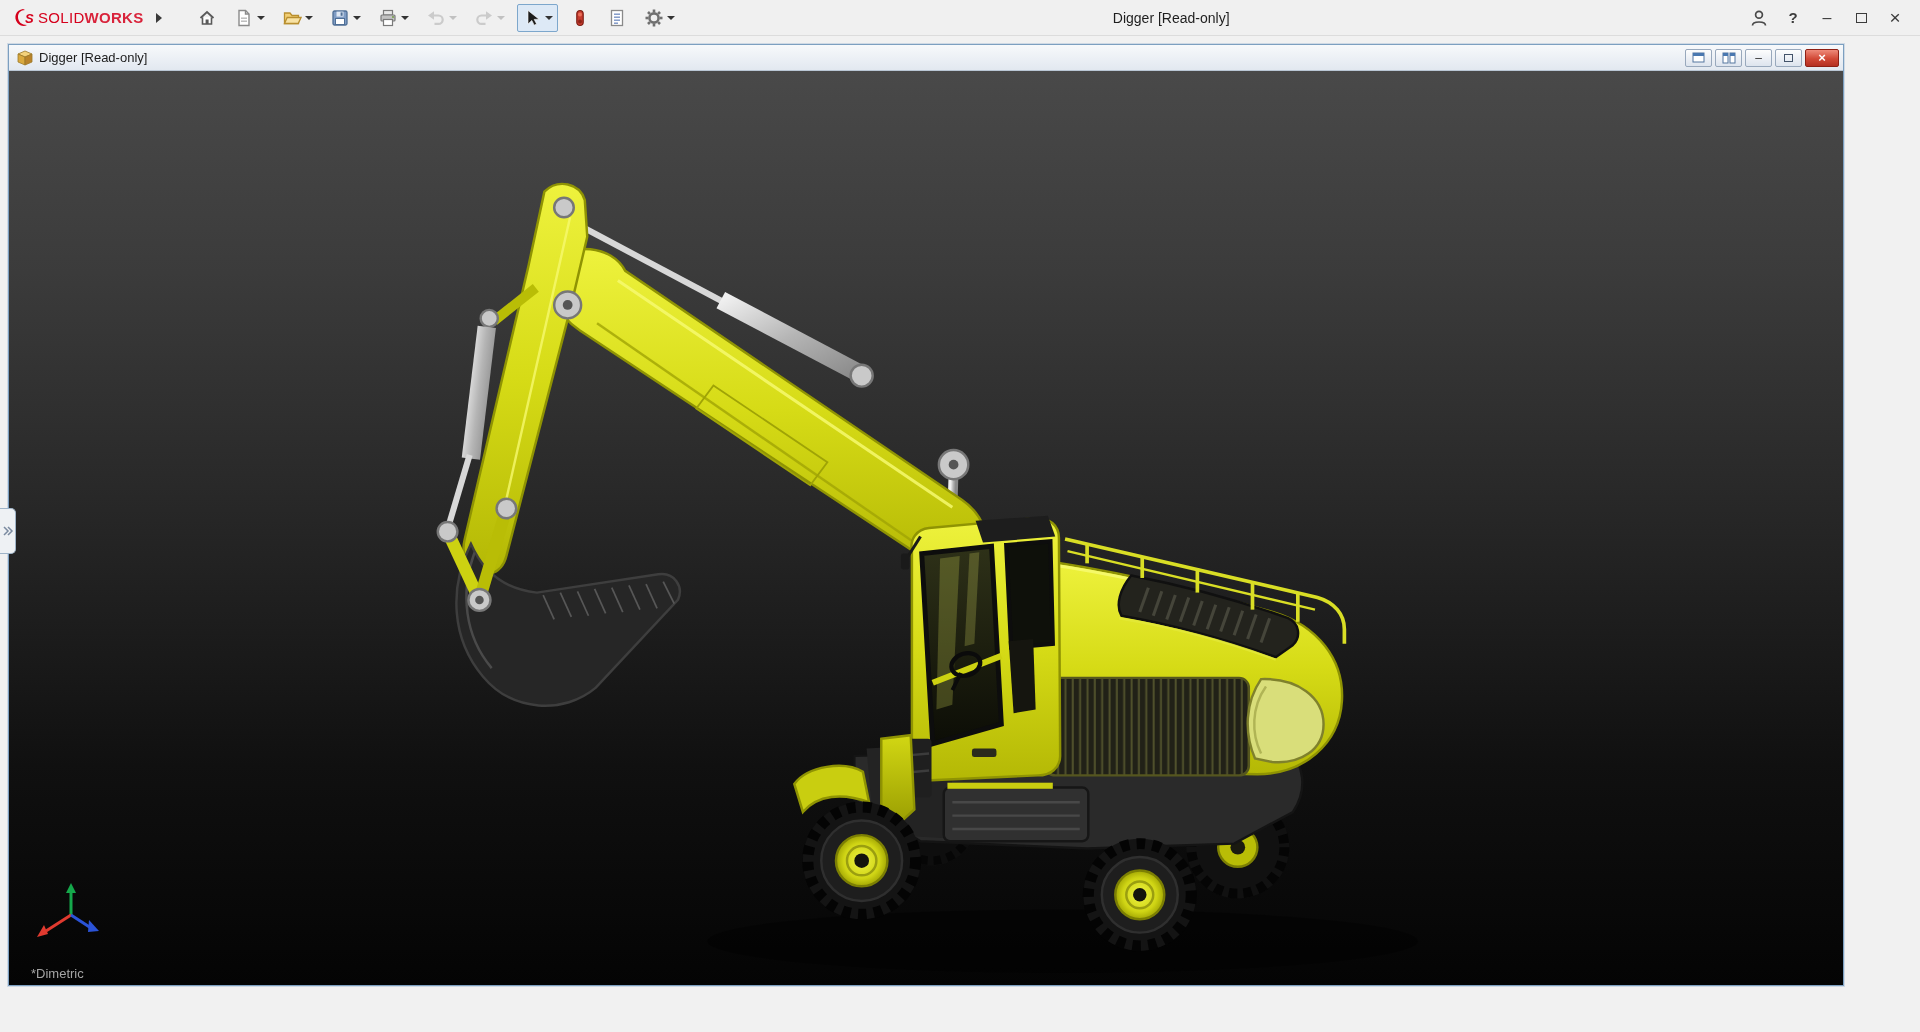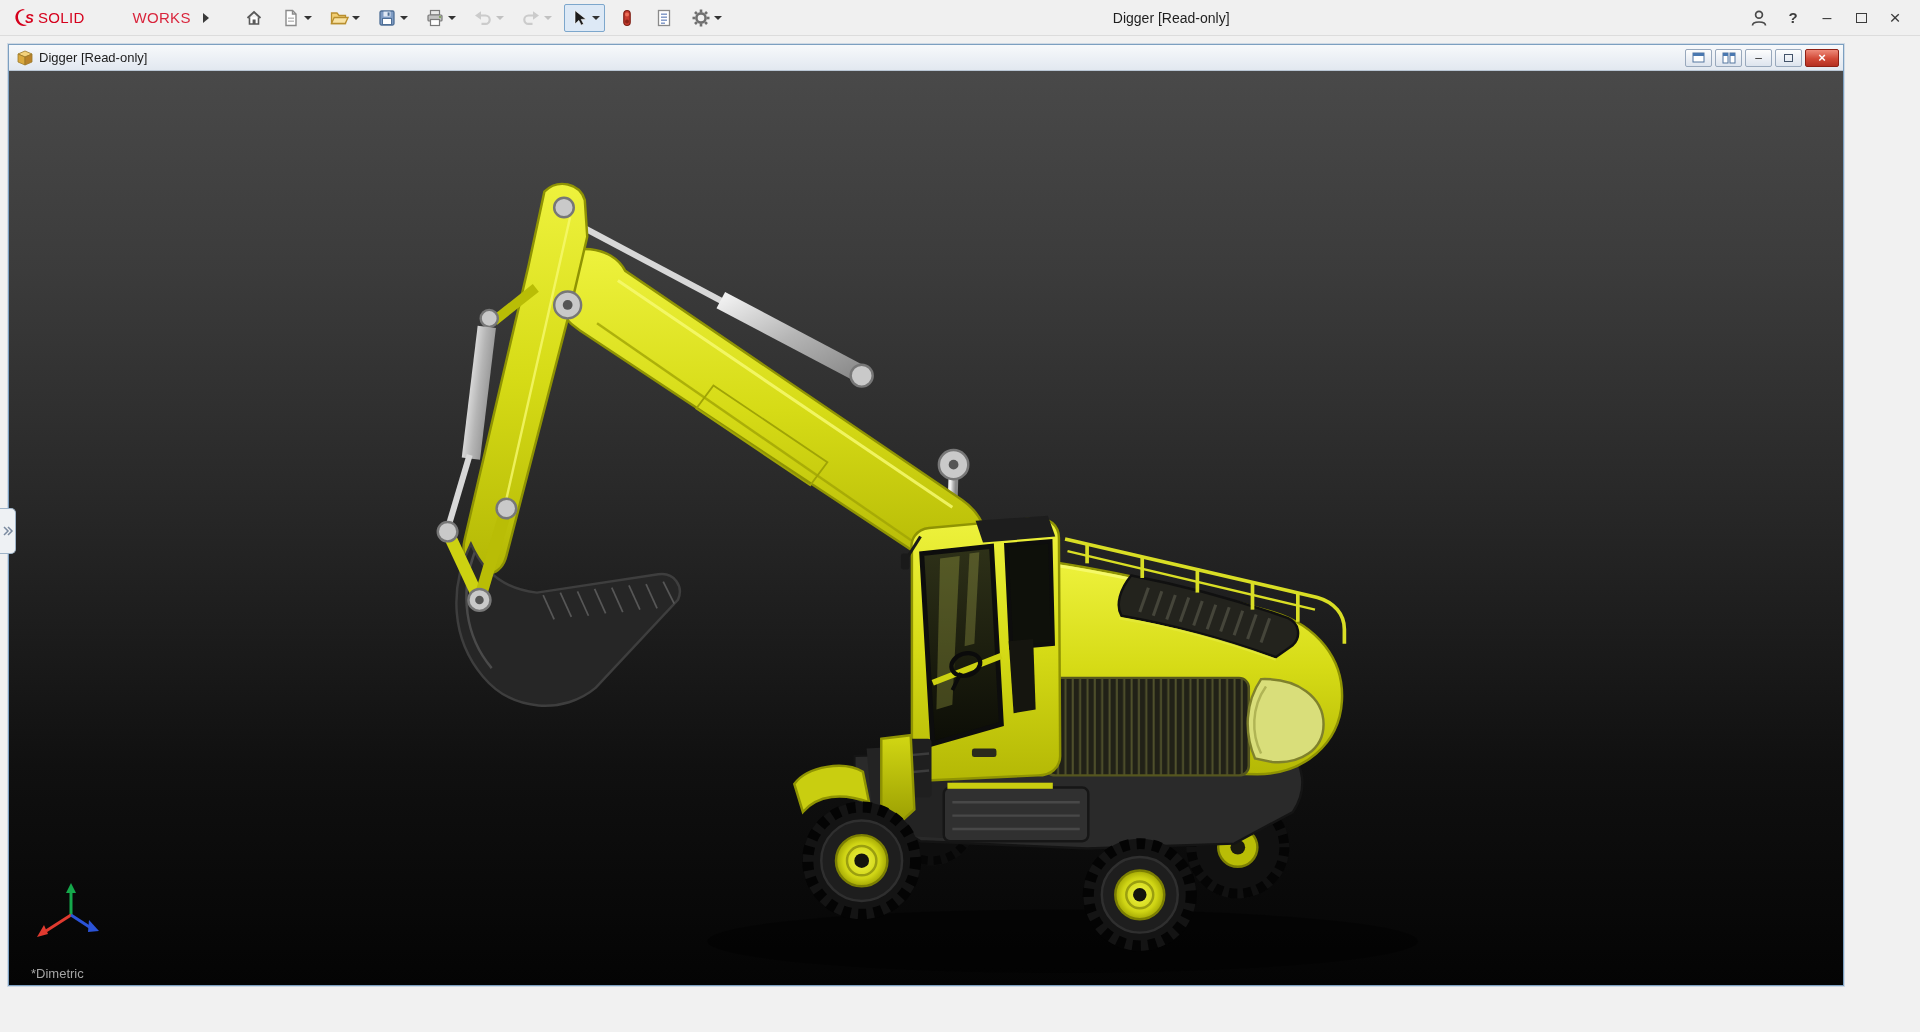--- a/index.html
+++ b/index.html
@@ -8,21 +8,21 @@
 
   
   .titlebar {
     position:absolute; left:0; top:0; width:1920px; height:36px;
     background:#f0f0f0; border-bottom:1px solid #dcdcdc;
     display:flex; align-items:center; z-index:10;
   }
   .brand { display:flex; align-items:center; gap:2px; padding-left:12px; }
   .brand-text { font-size:15px; letter-spacing:.3px; color:#d5001c; white-space:nowrap; }
   .brand-text b { font-weight:normal; }
-  .brand-text span.light { font-weight:normal; opacity:.85;padding-left:48px; }
+  .brand-text span.light { font-weight:bold; opacity:.85; }
   .brand-expand { width:0;height:0;border-top:5px solid transparent;border-bottom:5px solid transparent;border-left:6px solid #3a3a3a; margin-left:10px; cursor:pointer;}
 
   .toolbar { display:flex; align-items:center; gap:7px; margin-left:30px; }
   .tb-btn {
     display:flex; align-items:center; gap:3px; padding:3px 4px;
     background:transparent; border:1px solid transparent; border-radius:2px; cursor:pointer;
   }
   .tb-btn.active { background:#dde9f6; border-color:#7da7cc; }
   .tb-btn.disabled { opacity:.38; }
   .caret { width:0; height:0; border-left:4px solid transparent; border-right:4px solid transparent; border-top:4.5px solid #333; }

